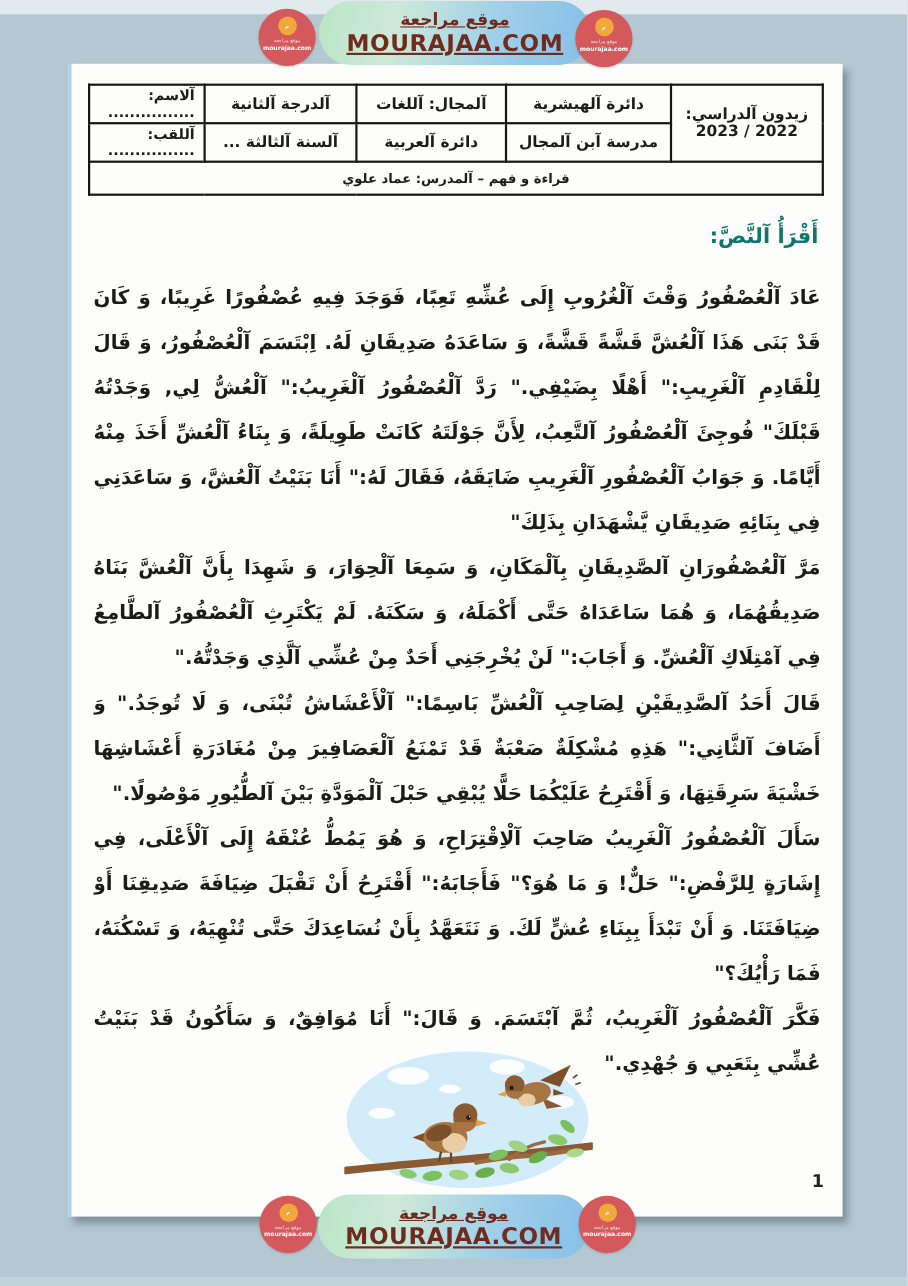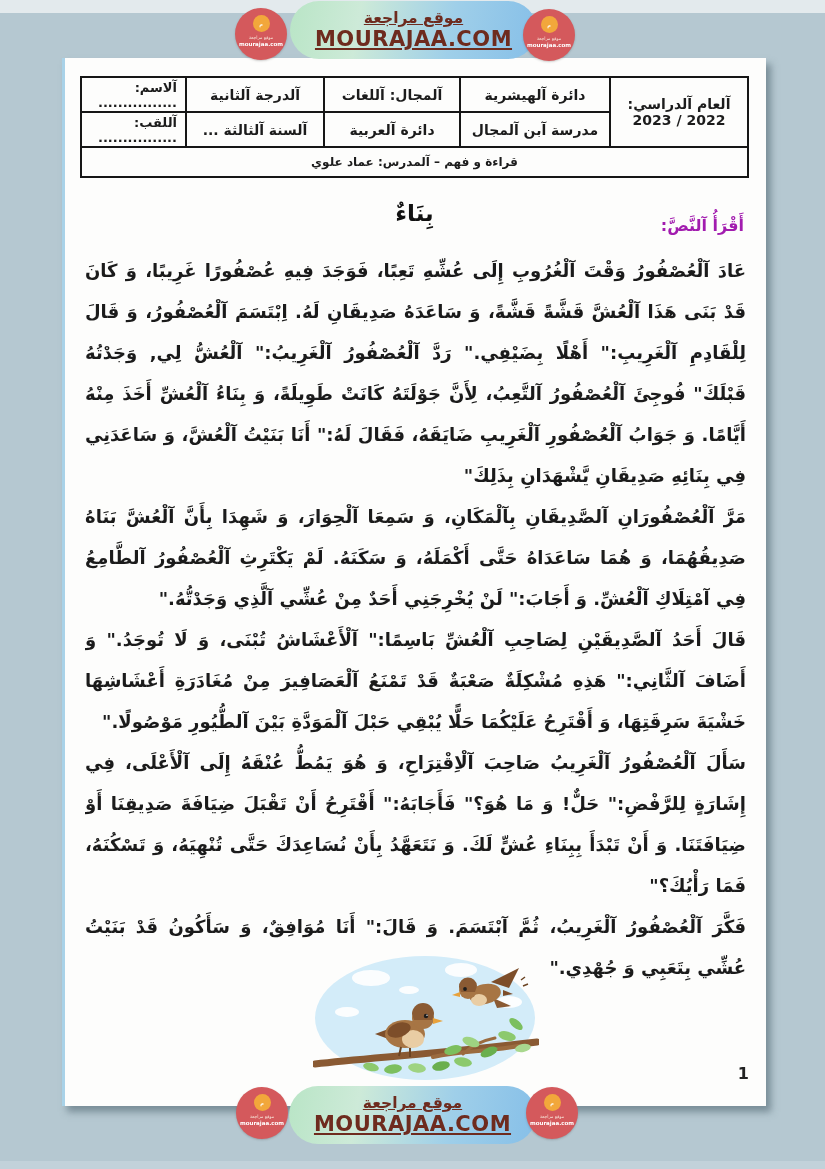--- a/index.html
+++ b/index.html
@@ -66,21 +66,21 @@
     border:2px solid #161616;text-align:center;vertical-align:middle;
     height:31px;padding:1px 4px;
   }
   .head-table .year-cell div{line-height:16px;}
   .head-table .name-cell{text-align:right;padding-right:8px;font-size:13px;border-radius:13px;}
   .head-table .foot-cell{height:26px;font-size:12px;}
 
   
   .read-row{position:absolute;top:138px;left:20px;right:22px;height:46px;direction:rtl;}
   .read-label{
-    position:absolute;right:0;top:20px;font-size:16px;font-weight:bold;color:#a21caf;
+    position:absolute;right:0;top:8px;font-size:19px;font-weight:bold;color:#0f766e;
   }
   .story-title{
     position:absolute;left:0;right:0;top:4px;text-align:center;
     font-size:23px;font-weight:bold;color:#111;
   }
 
   
   .body-text{
     position:absolute;top:192px;right:20px;left:20px;height:746px;overflow:hidden;
     direction:rtl;text-align:justify;
@@ -115,21 +115,21 @@
   <span class="l1">موقع مراجعة</span>
   <span class="l2">mourajaa.com</span>
 </div>
 
 <div class="page">
 
   <table class="head-table">
     <tbody>
         <tr>
       <td rowspan="2" class="year-cell" style="width:128px">
-        <div>آلعام آلدراسي:</div>
+        <div>زيدون آلدراسي:</div>
         <div>2022 / 2023</div>
       </td>
       <td style="width:140px">دائرة آلهيشرية</td>
       <td style="width:126px">آلمجال: آللغات</td>
       <td style="width:128px">آلدرجة آلثانية</td>
       <td class="name-cell">آلاسم: ................</td>
     </tr>
     <tr>
       <td>مدرسة آبن آلمجال</td>
       <td>دائرة آلعربية</td>
@@ -137,21 +137,20 @@
       <td class="name-cell">آللقب: ................</td>
     </tr>
     <tr>
       <td colspan="5" class="foot-cell">قراءة و فهم – آلمدرس: عماد علوي</td>
     </tr>
   </tbody>
     </table>
 
   <div class="read-row">
     <span class="read-label">أَقْرَأُ آلنَّصَّ:</span>
-    <span class="story-title">بِنَاءٌ</span>
   </div>
 
   <div class="body-text">
     <p>عَادَ آلْعُصْفُورُ وَقْتَ آلْغُرُوبِ إِلَى عُشِّهِ تَعِبًا، فَوَجَدَ فِيهِ عُصْفُورًا غَرِيبًا، وَ كَانَ قَدْ بَنَى هَذَا آلْعُشَّ قَشَّةً قَشَّةً، وَ سَاعَدَهُ صَدِيقَانِ لَهُ. اِبْتَسَمَ آلْعُصْفُورُ، وَ قَالَ لِلْقَادِمِ آلْغَرِيبِ:" أَهْلًا بِضَيْفِي." رَدَّ آلْعُصْفُورُ آلْغَرِيبُ:" آلْعُشُّ لِي, وَجَدْتُهُ قَبْلَكَ" فُوجِئَ آلْعُصْفُورُ آلتَّعِبُ، لِأَنَّ جَوْلَتَهُ كَانَتْ طَوِيلَةً، وَ بِنَاءُ آلْعُشِّ أَخَذَ مِنْهُ أَيَّامًا. وَ جَوَابُ آلْعُصْفُورِ آلْغَرِيبِ ضَايَقَهُ، فَقَالَ لَهُ:" أَنَا بَنَيْتُ آلْعُشَّ، وَ سَاعَدَنِي فِي بِنَائِهِ صَدِيقَانِ يَّشْهَدَانِ بِذَلِكَ"</p>
     <p>مَرَّ آلْعُصْفُورَانِ آلصَّدِيقَانِ بِآلْمَكَانِ، وَ سَمِعَا آلْحِوَارَ، وَ شَهِدَا بِأَنَّ آلْعُشَّ بَنَاهُ صَدِيقُهُمَا، وَ هُمَا سَاعَدَاهُ حَتَّى أَكْمَلَهُ، وَ سَكَنَهُ. لَمْ يَكْتَرِثِ آلْعُصْفُورُ آلطَّامِعُ فِي آمْتِلَاكِ آلْعُشِّ. وَ أَجَابَ:" لَنْ يُخْرِجَنِي أَحَدٌ مِنْ عُشِّي آلَّذِي وَجَدْتُّهُ."</p>
     <p>قَالَ أَحَدُ آلصَّدِيقَيْنِ لِصَاحِبِ آلْعُشِّ بَاسِمًا:" آلْأَعْشَاشُ تُبْنَى، وَ لَا تُوجَدُ." وَ أَضَافَ آلثَّانِي:" هَذِهِ مُشْكِلَةٌ صَعْبَةٌ قَدْ تَمْنَعُ آلْعَصَافِيرَ مِنْ مُغَادَرَةِ أَعْشَاشِهَا خَشْيَةَ سَرِقَتِهَا، وَ أَقْتَرِحُ عَلَيْكُمَا حَلًّا يُبْقِي حَبْلَ آلْمَوَدَّةِ بَيْنَ آلطُّيُورِ مَوْصُولًا."</p>
     <p>سَأَلَ آلْعُصْفُورُ آلْغَرِيبُ صَاحِبَ آلْاِقْتِرَاحِ، وَ هُوَ يَمُطُّ عُنْقَهُ إِلَى آلْأَعْلَى، فِي إِشَارَةٍ لِلرَّفْضِ:" حَلٌّ! وَ مَا هُوَ؟" فَأَجَابَهُ:" أَقْتَرِحُ أَنْ تَقْبَلَ ضِيَافَةَ صَدِيقِنَا أَوْ ضِيَافَتَنَا. وَ أَنْ تَبْدَأَ بِبِنَاءِ عُشٍّ لَكَ. وَ نَتَعَهَّدُ بِأَنْ نُسَاعِدَكَ حَتَّى تُنْهِيَهُ، وَ تَسْكُنَهُ، فَمَا رَأْيُكَ؟"</p>
     <p>فَكَّرَ آلْعُصْفُورُ آلْغَرِيبُ، ثُمَّ آبْتَسَمَ. وَ قَالَ:" أَنَا مُوَافِقٌ، وَ سَأَكُونُ قَدْ بَنَيْتُ عُشِّي بِتَعَبِي وَ جُهْدِي."</p>
   </div>
 

